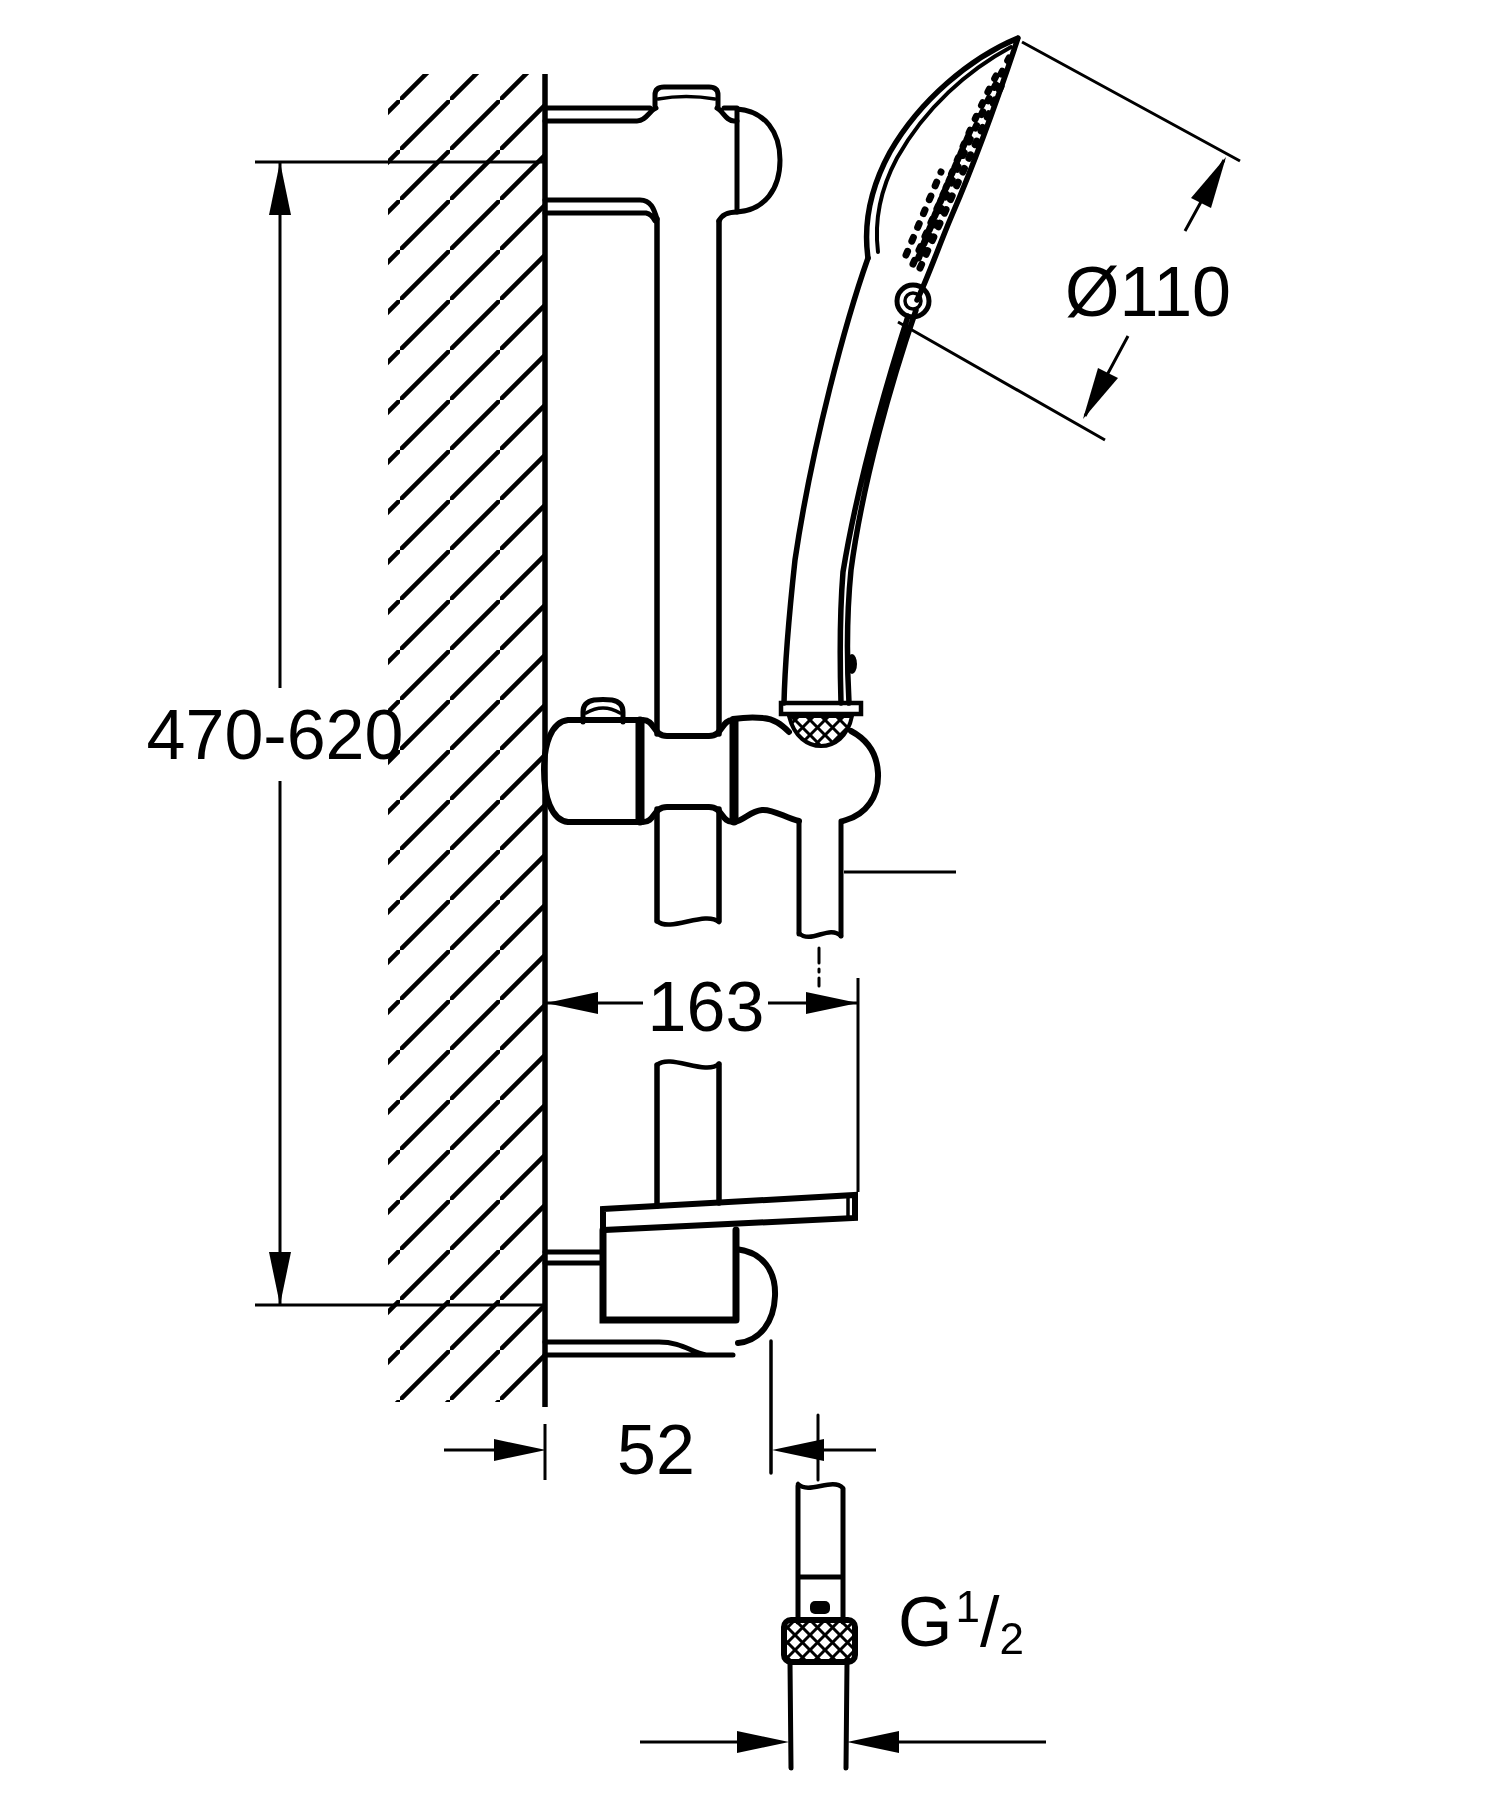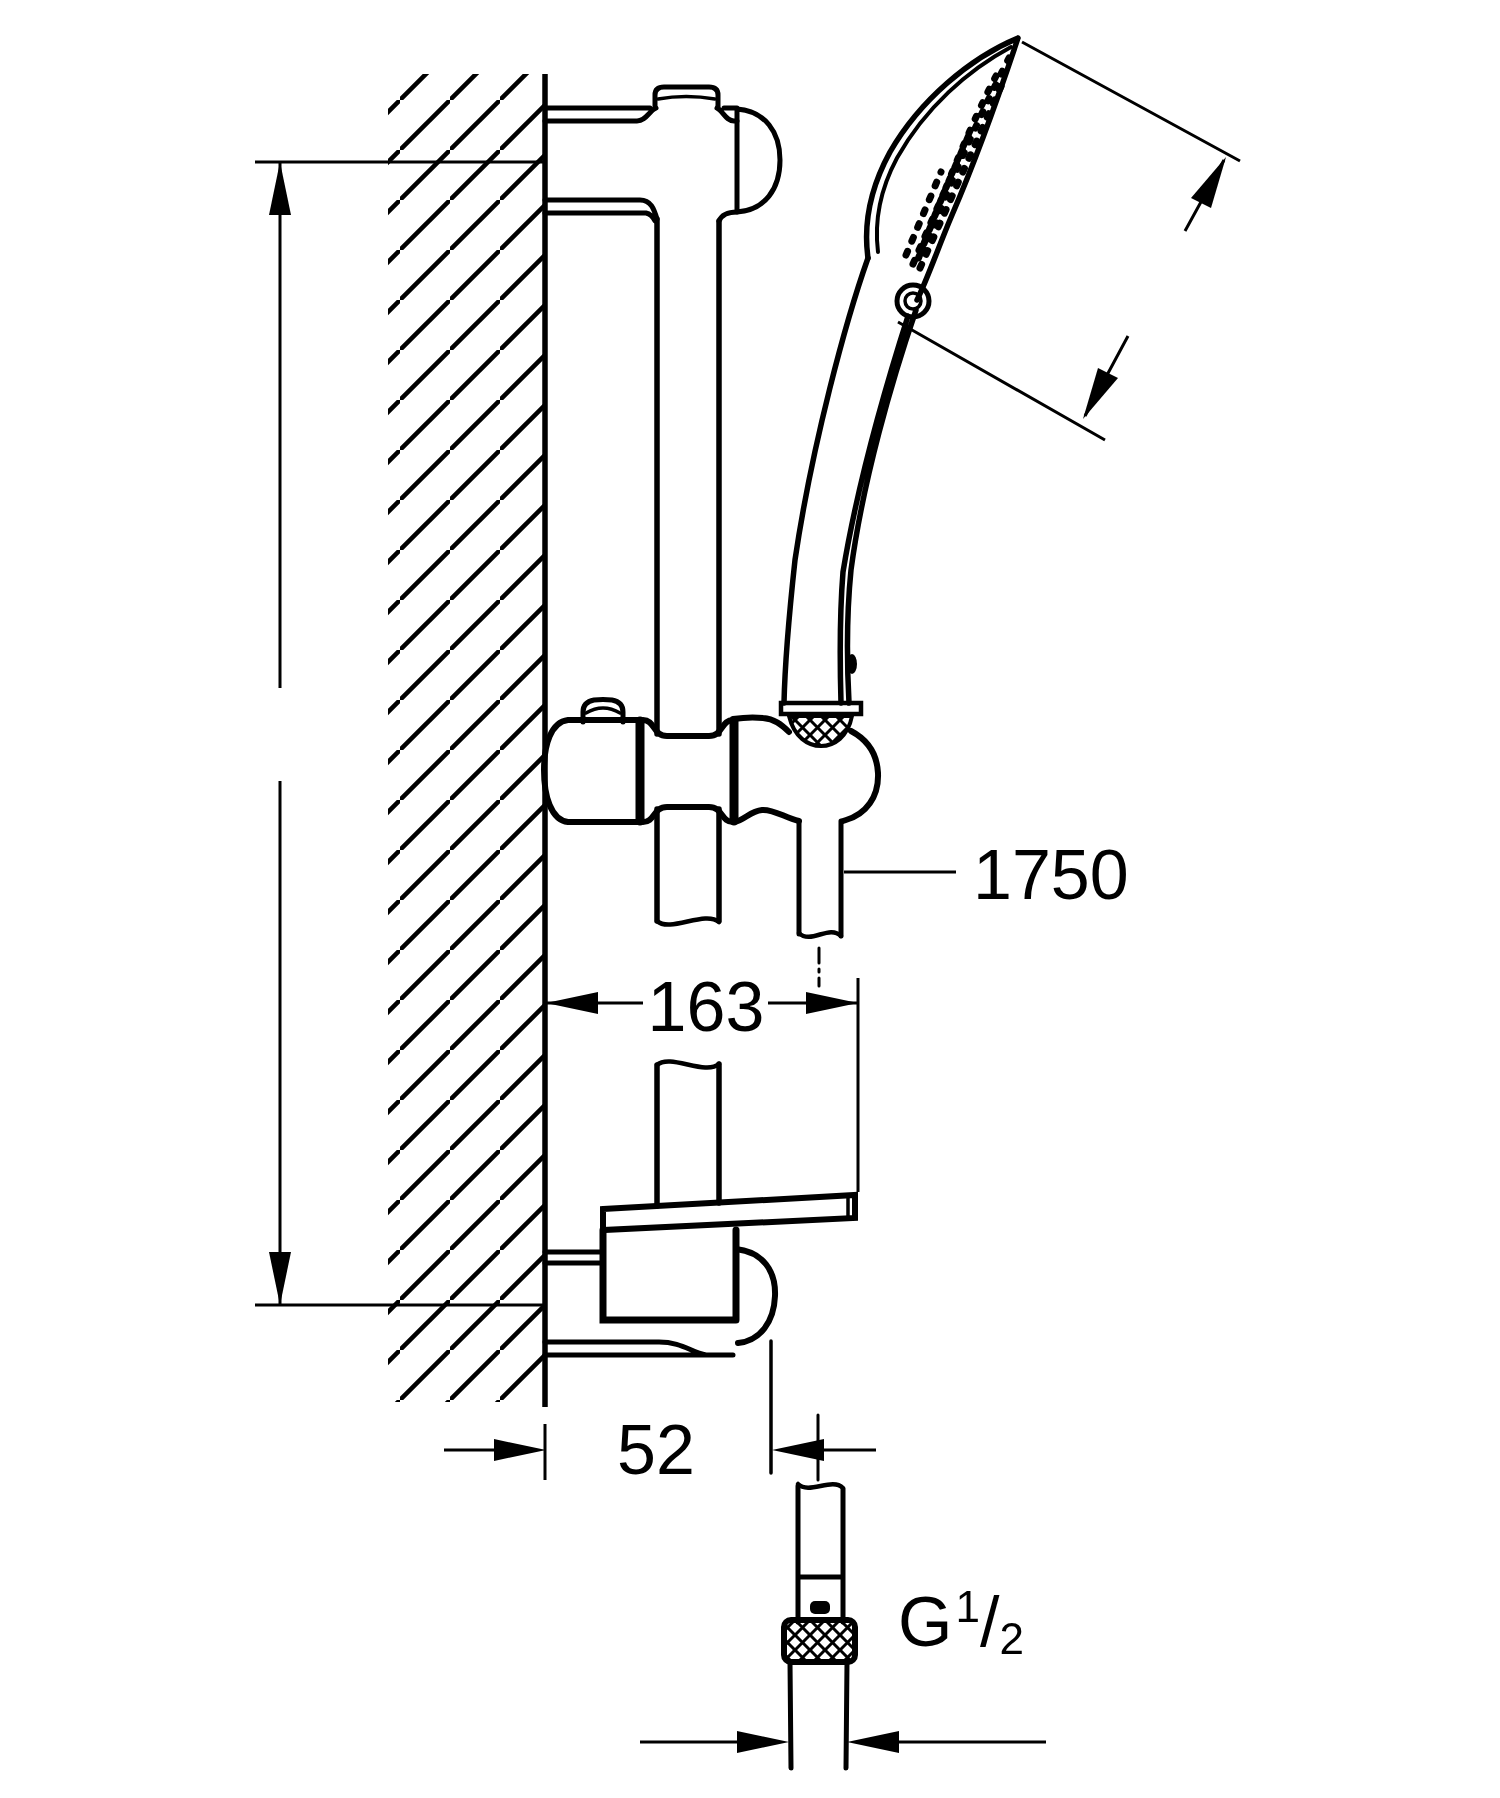--- a/index.html
+++ b/index.html
@@ -141,23 +141,24 @@
     <polygon points="772,1450 824,1439 824,1461" fill="#000" stroke="none"></polygon>
   </g>
 
   <g stroke="#000" stroke-width="3" fill="none">
     <path d="M640 1742 H739 M899 1742 H1046"></path>
     <polygon points="789,1742 737,1731 737,1753" fill="#000" stroke="none"></polygon>
     <polygon points="847,1742 899,1731 899,1753" fill="#000" stroke="none"></polygon>
   </g>
 </svg>
 
+  <div class="dim-label center" style="left:275px; top:735px;">470-620</div>
 
+  <div class="dim-label center" style="left:1148px; top:292px;">Ø110</div>
 
-  <div class="dim-label vcenter" style="left:973px; top:875px;">1750</div>
 
   <div class="dim-label center" style="left:706px; top:1007px;">163</div>
 
   <div class="dim-label center" style="left:656px; top:1450px;">52</div>
 
   <div class="dim-label vcenter" style="left:898px; top:1622px;"><span>G</span><sup>1</sup><span>/</span><sub>2</sub></div>
 
 </div>
 
 </body></html>

